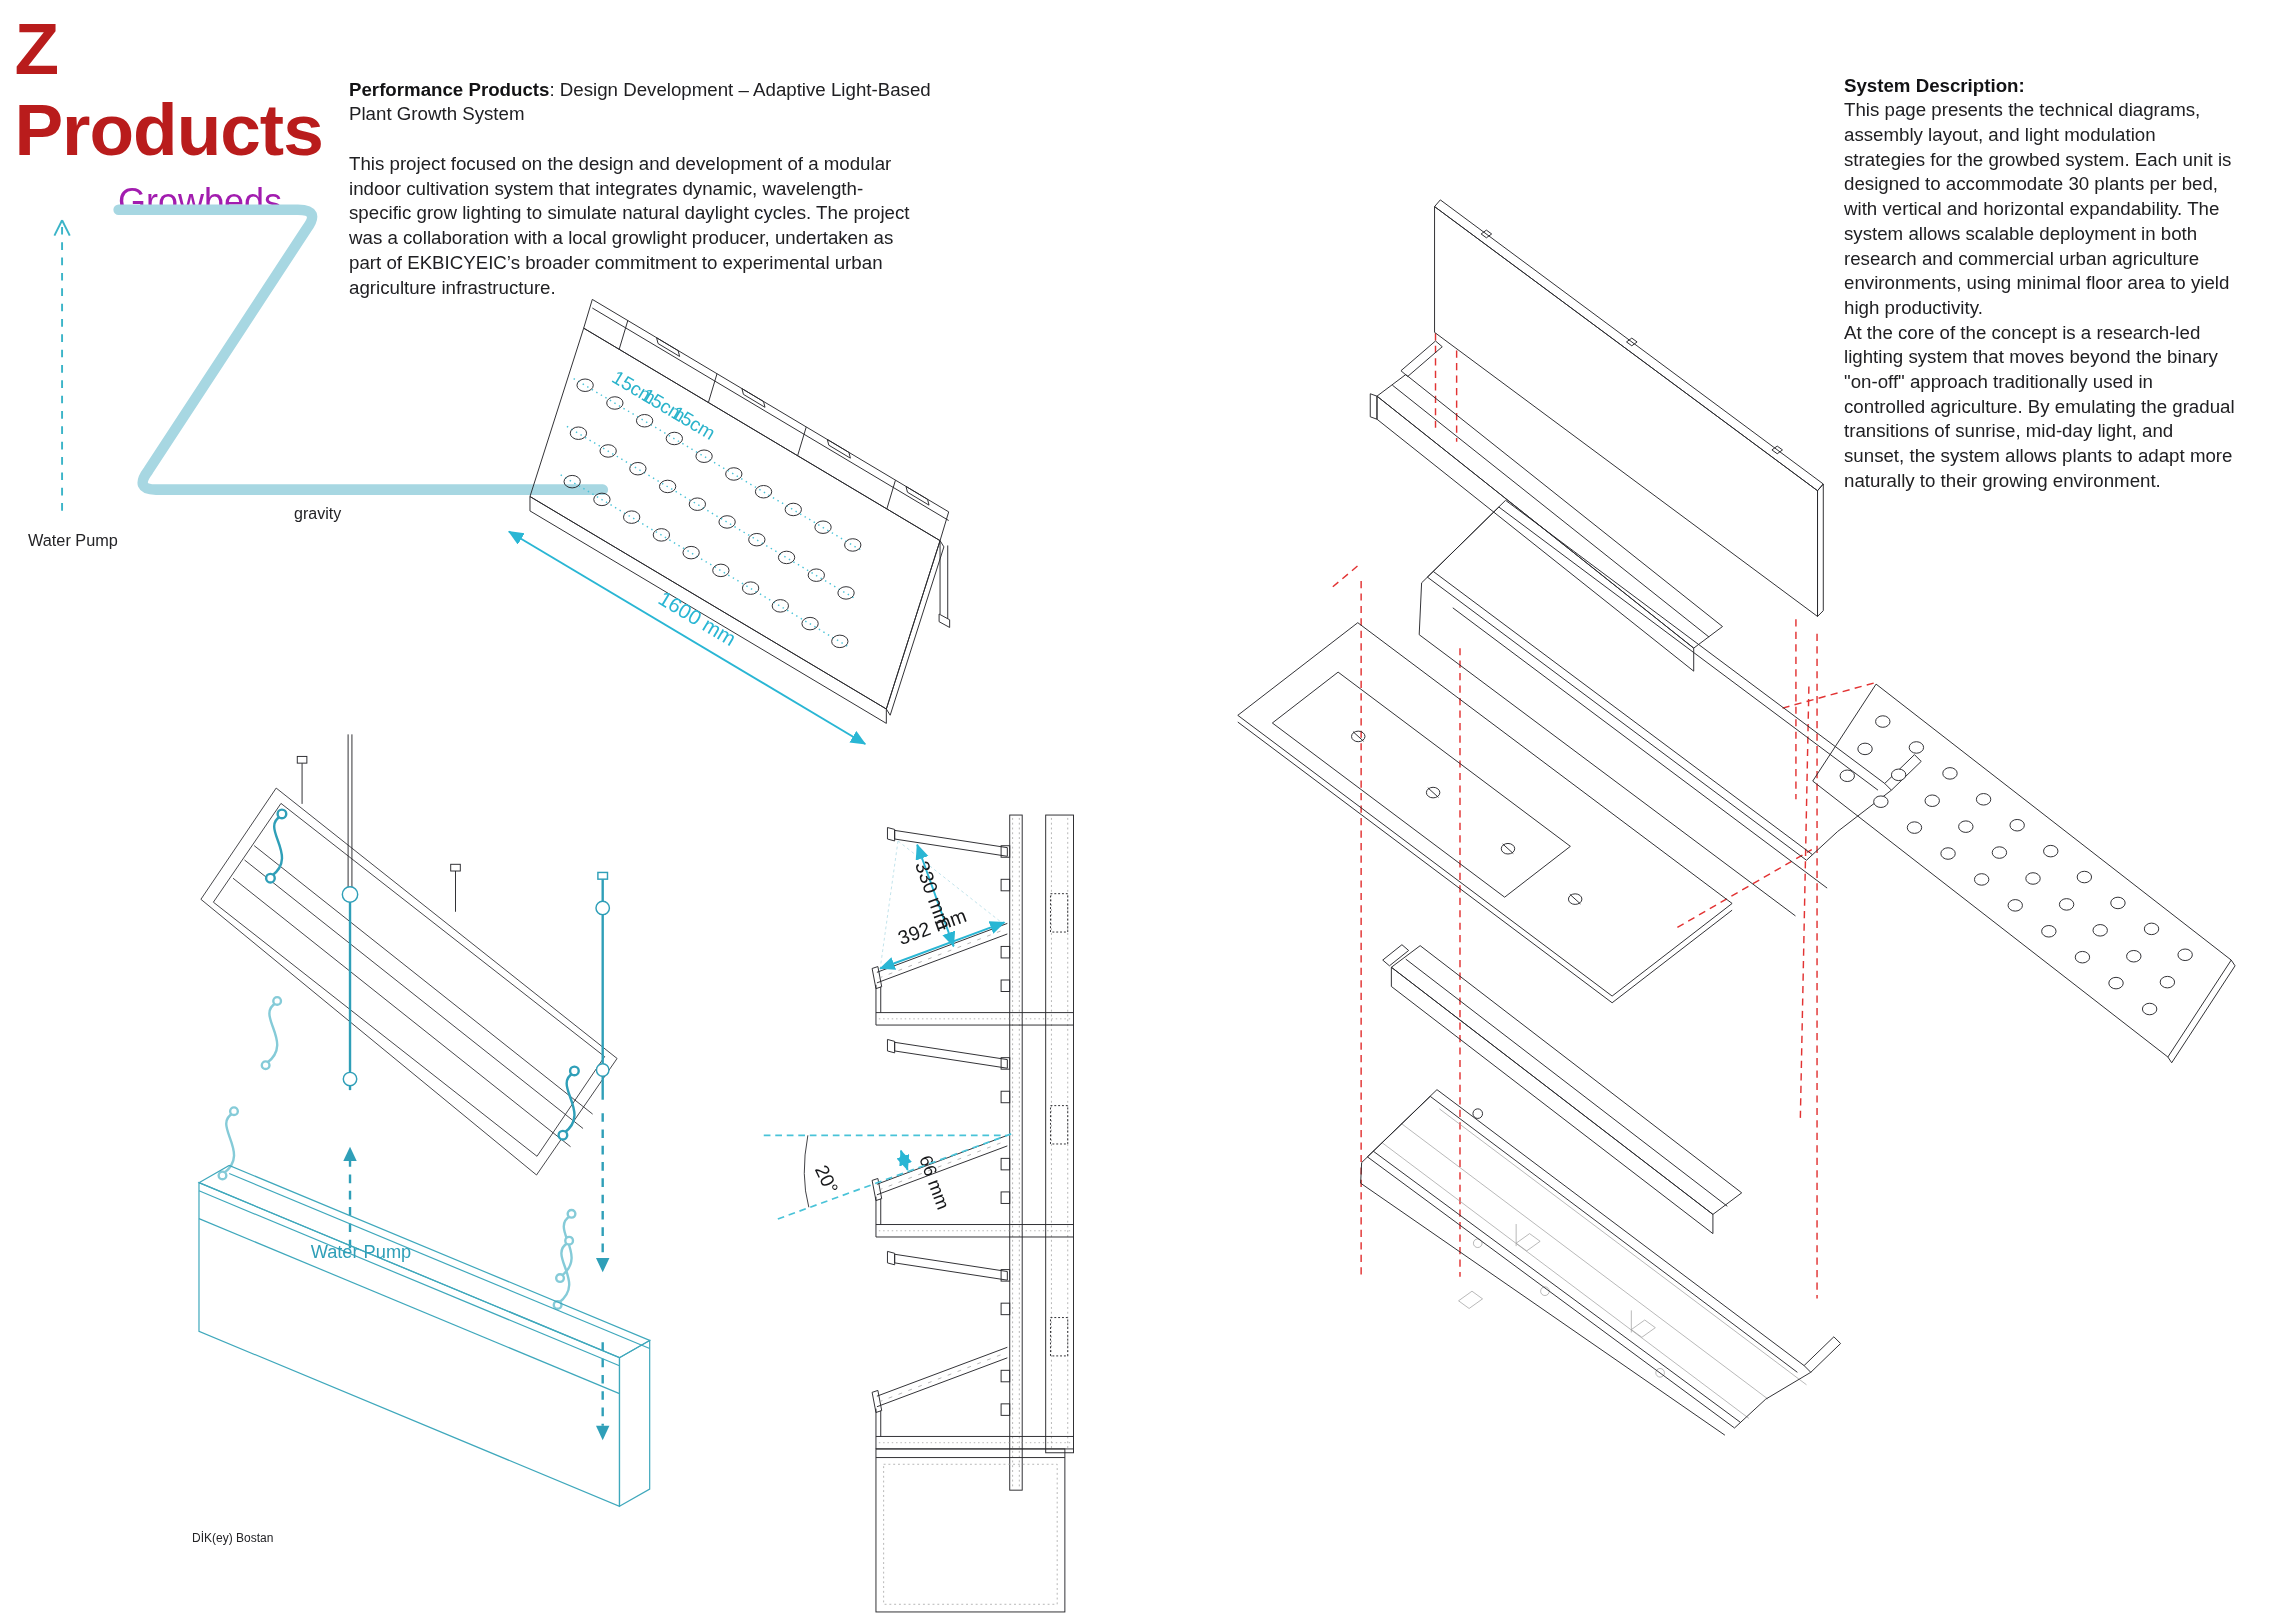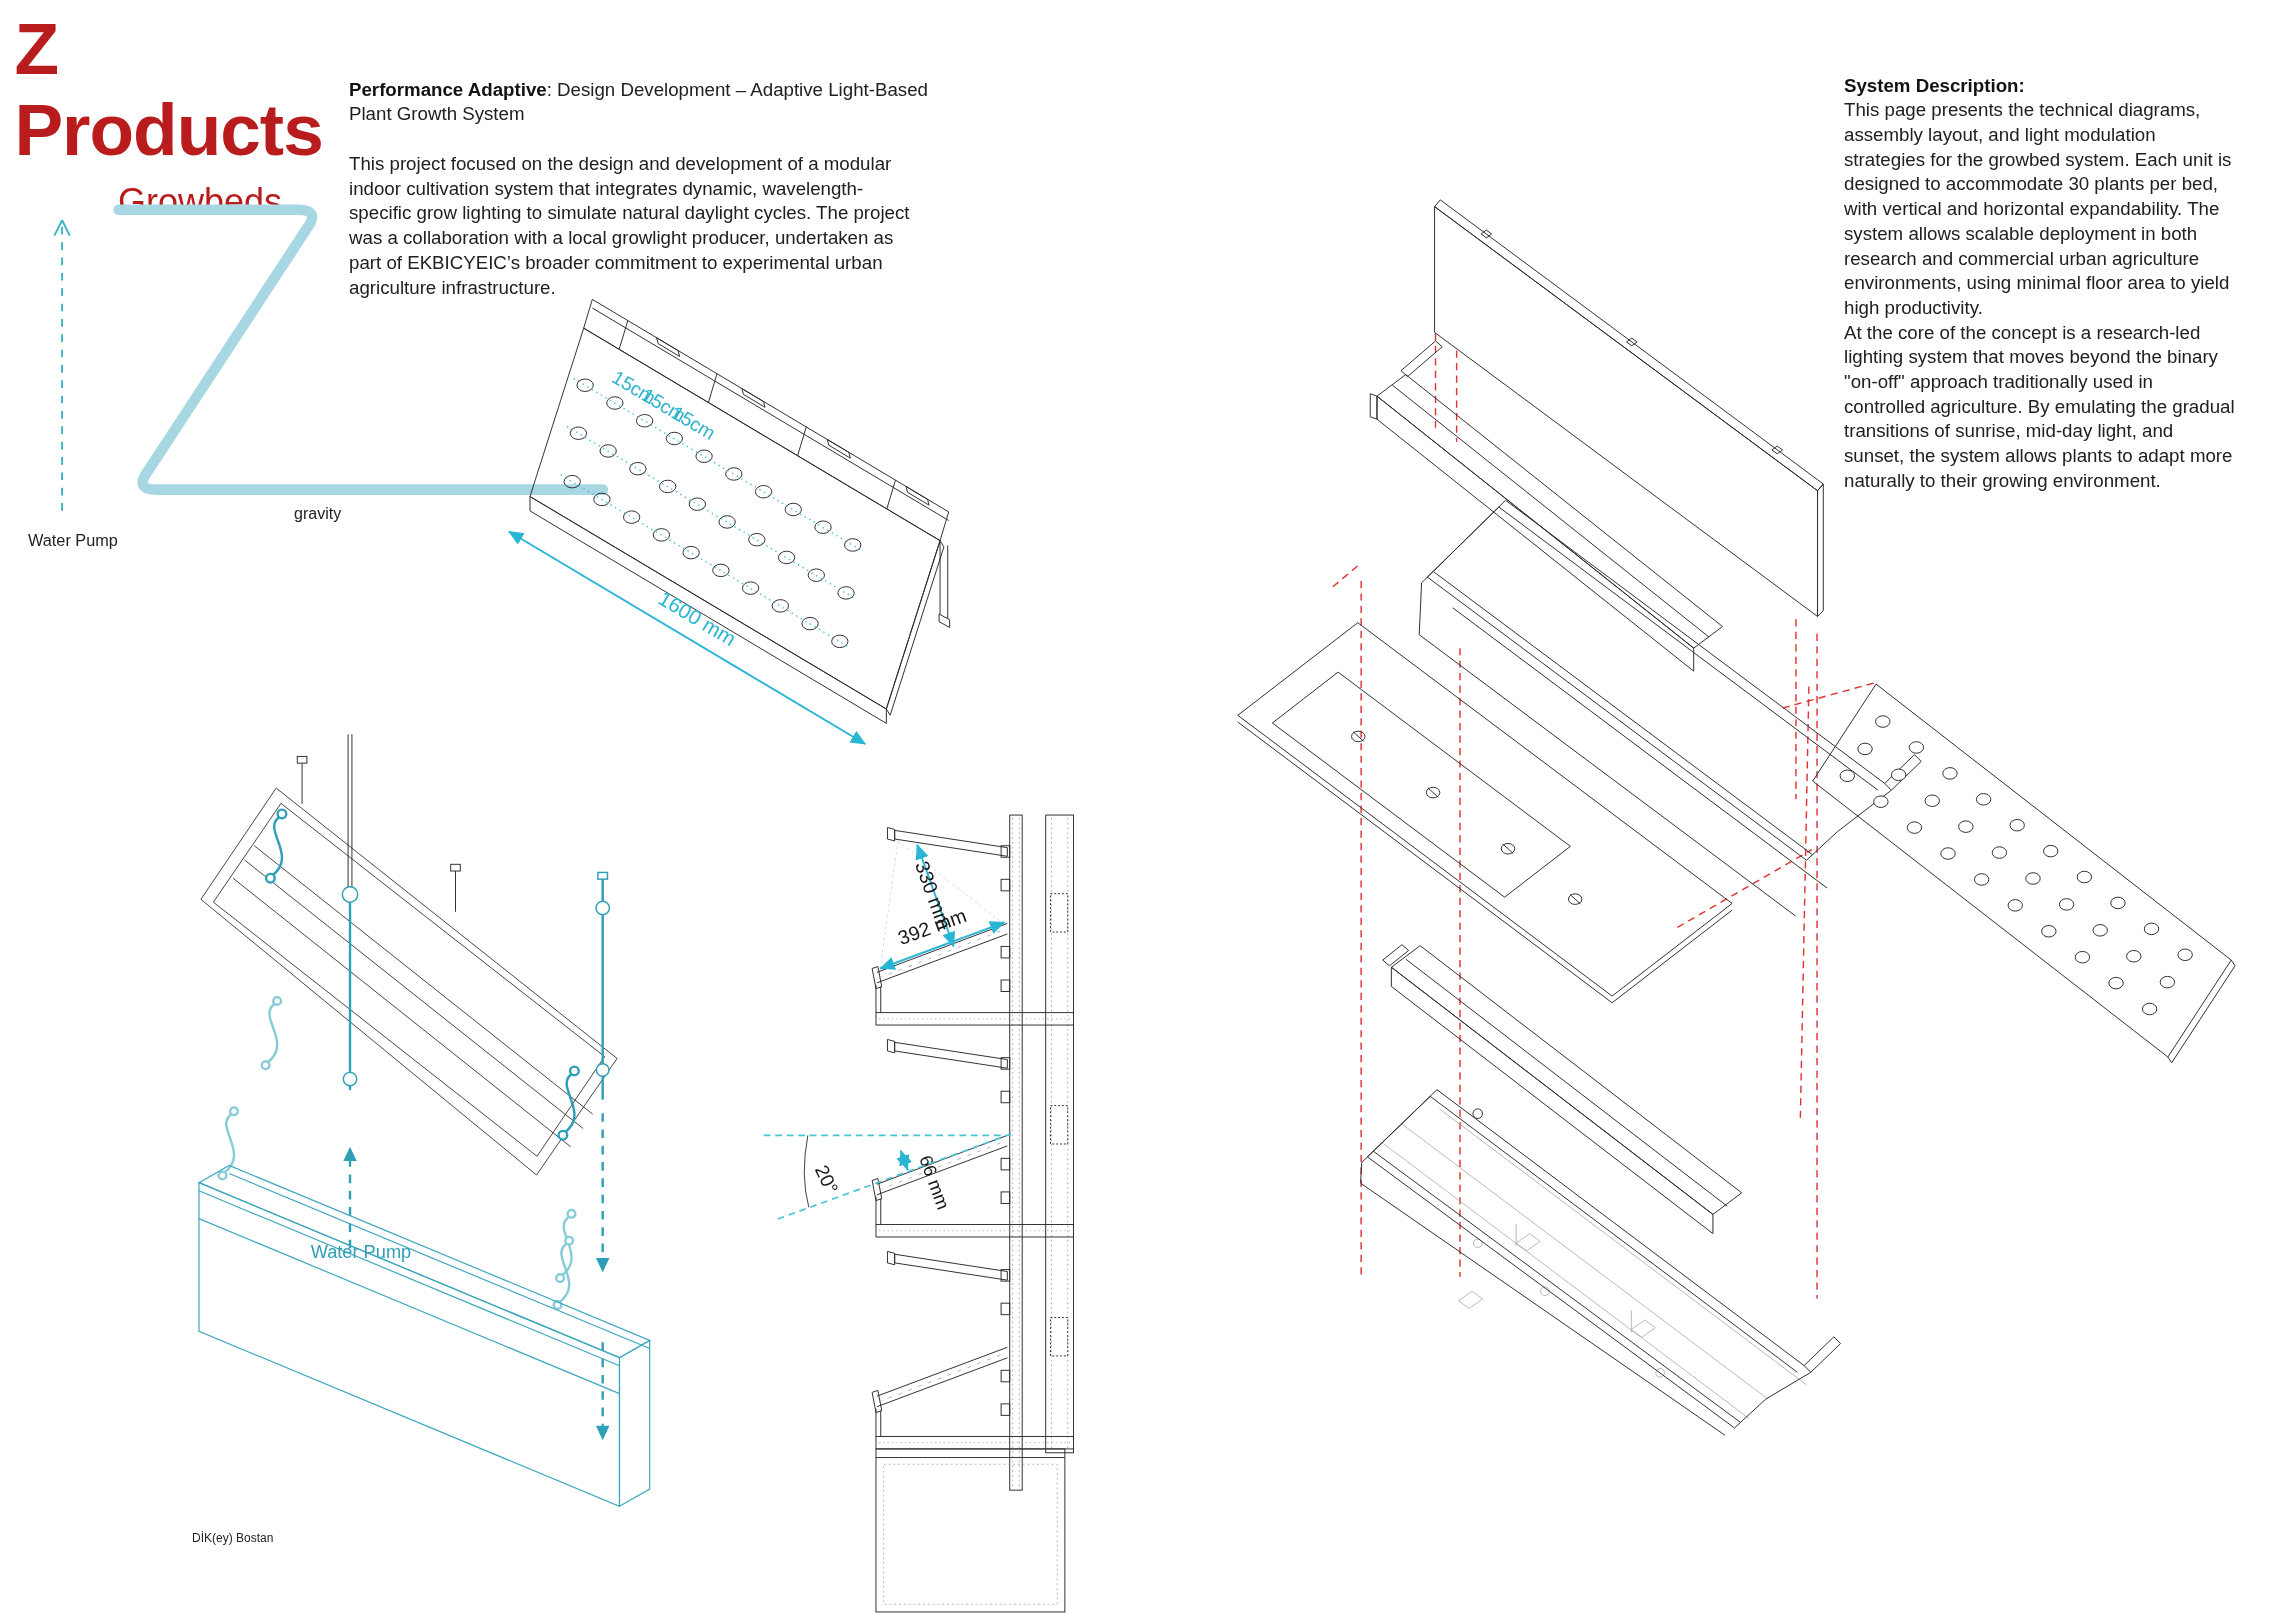--- a/index.html
+++ b/index.html
@@ -7,42 +7,42 @@
     width:2284px;height:1616px;background:#ffffff;overflow:hidden;position:relative;
     font-family:"Liberation Sans",sans-serif;color:#1d1d1f;
   }
   .abs{position:absolute;}
   svg{display:block;overflow:visible;}
   svg text{font-family:"Liberation Sans",sans-serif;}
   .page-title{
     left:14.4px;top:7.7px;font-size:73px;font-weight:bold;line-height:1.12;
     letter-spacing:-1px;color:#b91c1c;white-space:pre-line;
   }
-  .page-subtitle{left:118px;top:181px;font-size:36px;font-weight:400;color:#b91c1c;}
+  .page-subtitle{left:118px;top:181px;font-size:36px;font-weight:400;color:#a21caf;}
   .txt-block{font-size:18.7px;line-height:1.32;color:#202023;white-space:pre-line;}
   .perf{left:349px;top:53px;width:648px;}
   .cdesc{left:1844px;top:49px;width:441px;}
   .txt-block b{font-weight:bold;color:#121214;}
   .body-par{margin-top:25px;}
   .small-label{font-size:16.3px;color:#232326;}
   .lbl-waterpump{left:28px;top:531px;}
   .lbl-gravity{left:294px;top:497px;font-size:16px;margin-top:8px;}
   .lbl-caption{left:192px;top:1531px;font-size:12px;}
   .stroke-ink{stroke:#2a2a2e;fill:none;stroke-width:2;}
 </style>
 </head>
 <body>
 
 <div class="abs page-title"><span>Z</span>
 <span>Products</span></div>
 
 <div class="abs page-subtitle">Growbeds</div>
 
 <div class="abs txt-block perf">
-  <span><b>Performance Adaptive</b><span>: Design Development – Adaptive Light-Based
+  <span><b>Performance Products</b><span>: Design Development – Adaptive Light-Based
 Plant Growth System</span></span>
   <div class="body-par">This project focused on the design and development of a modular
 indoor cultivation system that integrates dynamic, wavelength-
 specific grow lighting to simulate natural daylight cycles. The project
 was a collaboration with a local growlight producer, undertaken as
 part of EKBICYEIC’s broader commitment to experimental urban
 agriculture infrastructure.</div>
 </div>
 
 <div class="abs txt-block cdesc">

